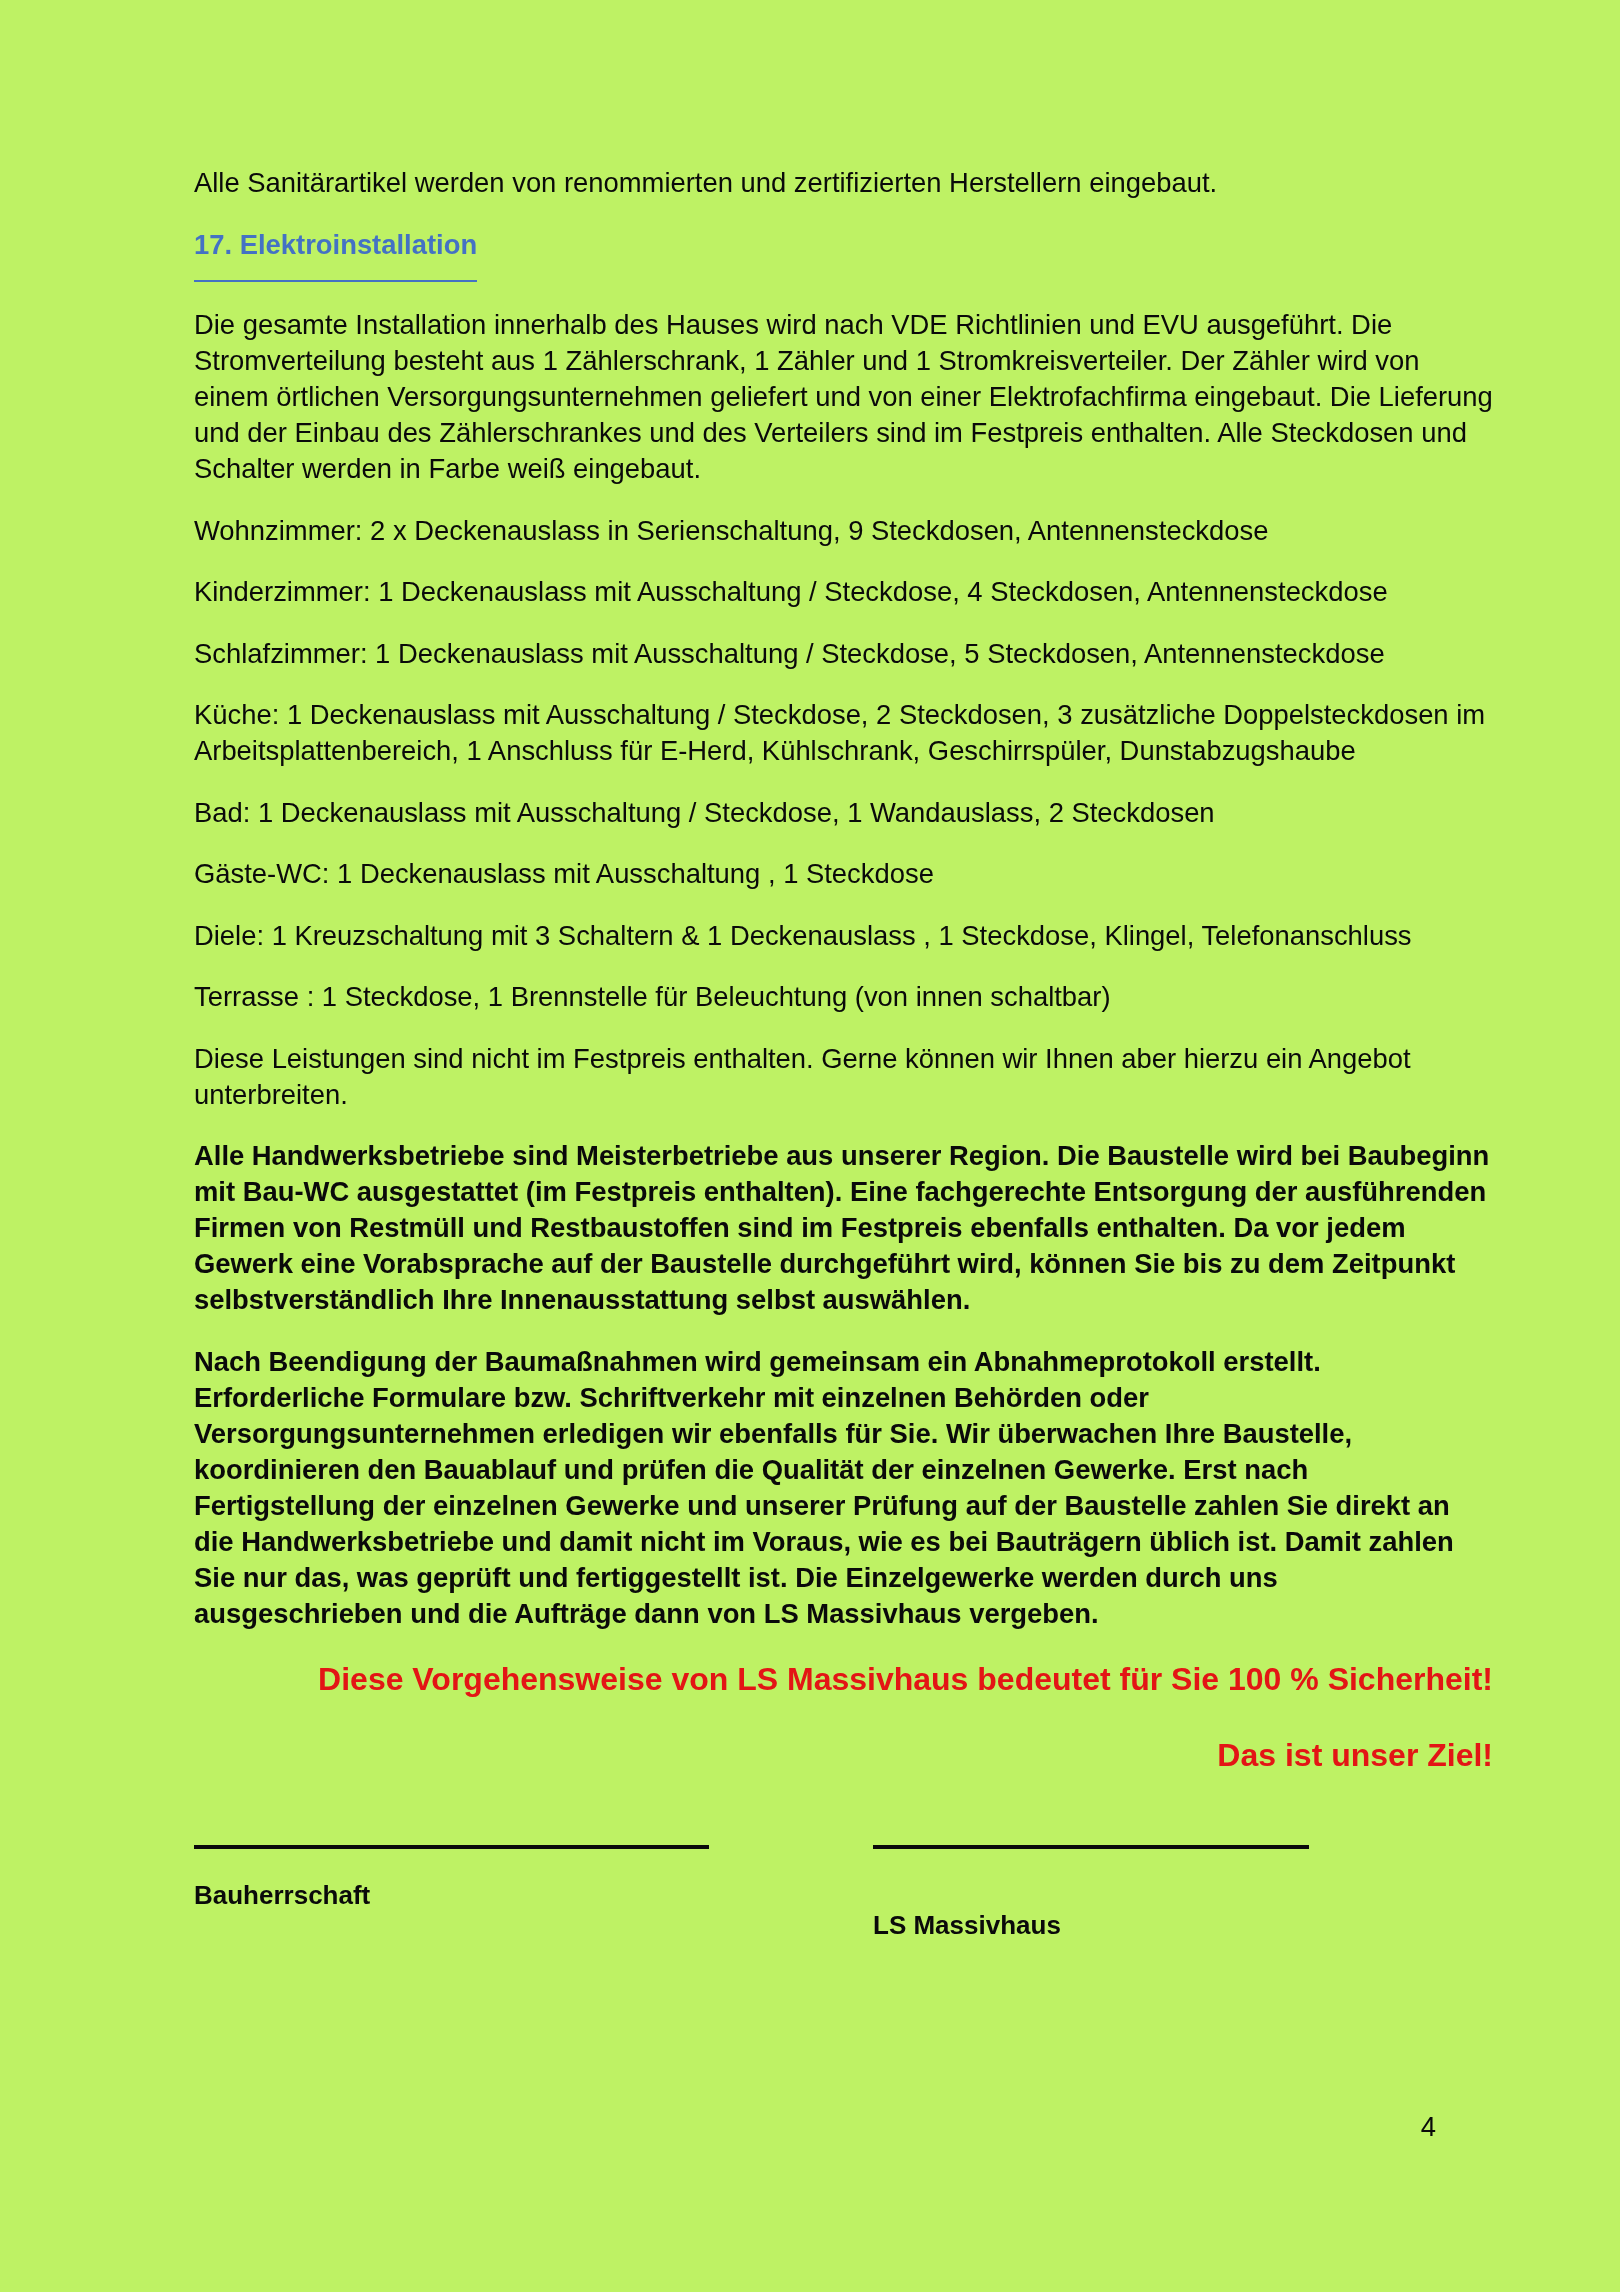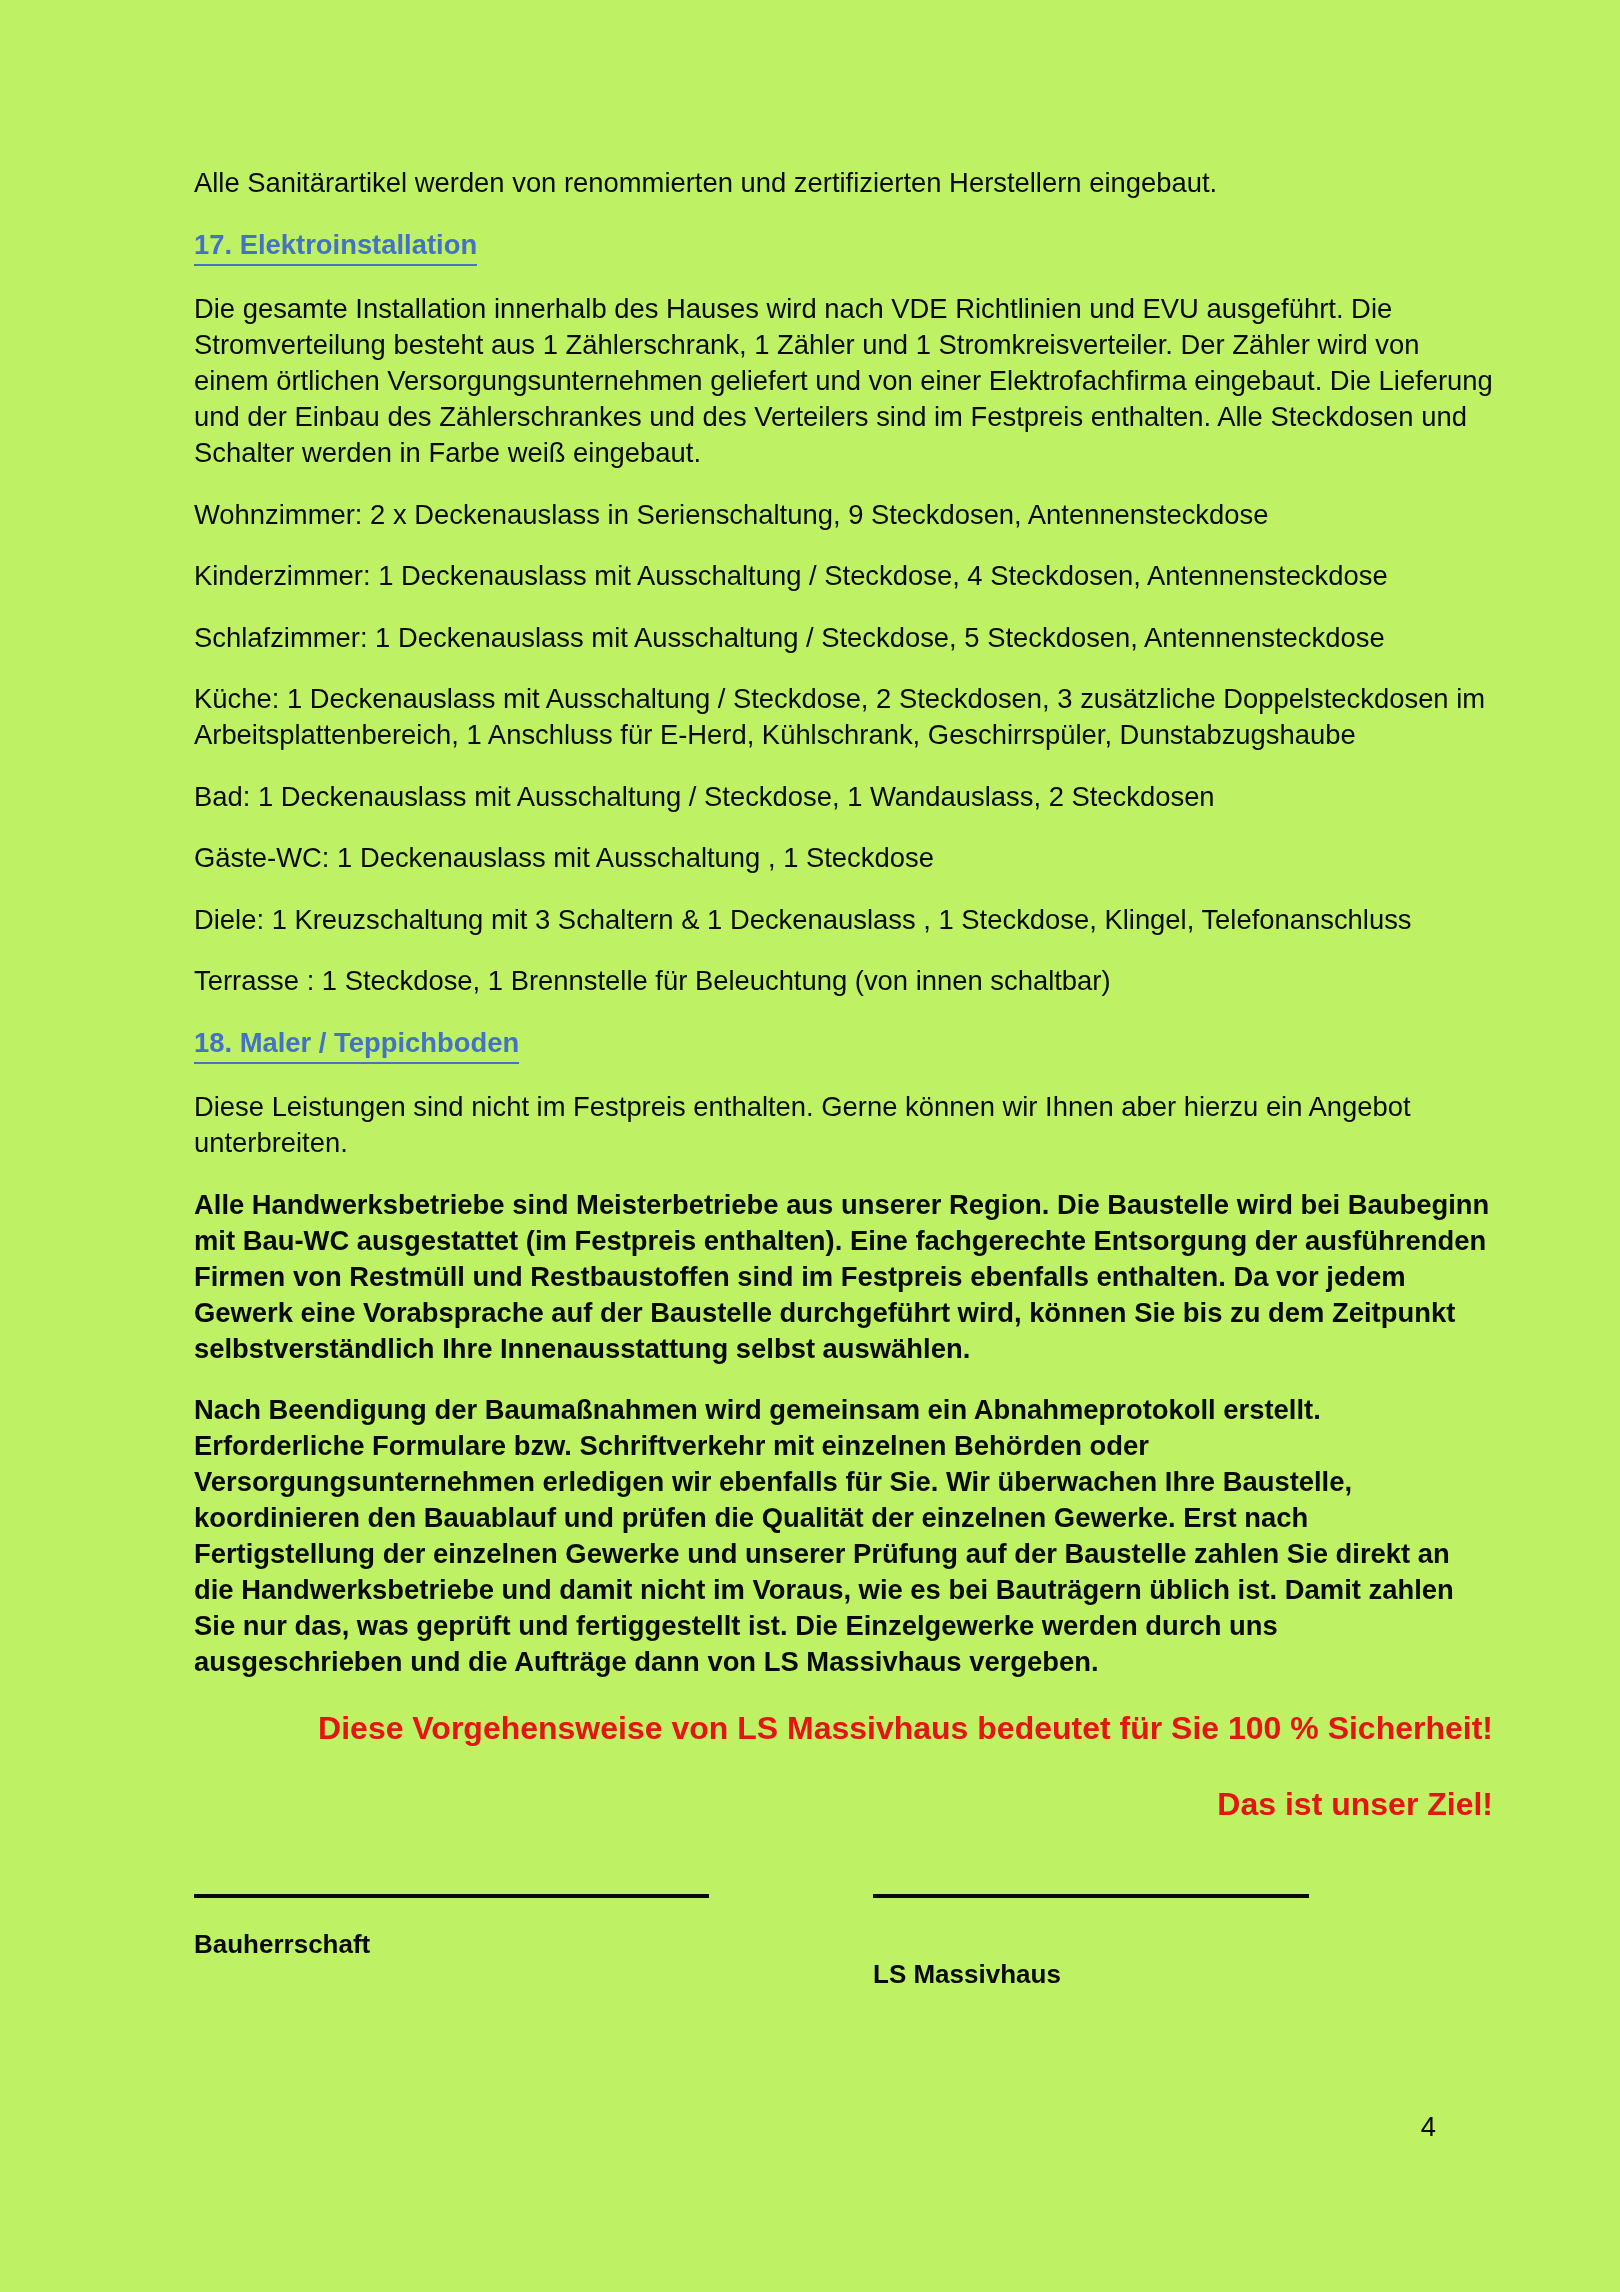--- a/index.html
+++ b/index.html
@@ -25,21 +25,21 @@
   }
   .heading {
     font-size: 27.4px;
     line-height: 36px;
     font-weight: bold;
     margin: 0 0 25.5px 0;
   }
   .heading .hl-text {
     color: #4472C4;
     display: inline-block;
-    padding-bottom: 1px;
+    padding-bottom: 17px;
     border-bottom: 2.9px solid #4472C4;
   }
   .bold-para {
     font-weight: bold;
   }
   .red-para {
     color: #E31515;
     font-weight: bold;
     font-size: 32px;
     line-height: 45px;
@@ -90,21 +90,20 @@
 
   <p class="para">Wohnzimmer: 2 x  Deckenauslass in Serienschaltung, 9 Steckdosen, Antennensteckdose</p>
   <p class="para">Kinderzimmer: 1 Deckenauslass mit Ausschaltung / Steckdose, 4 Steckdosen, Antennensteckdose</p>
   <p class="para">Schlafzimmer: 1 Deckenauslass mit Ausschaltung / Steckdose, 5 Steckdosen, Antennensteckdose</p>
   <p class="para">Küche: 1 Deckenauslass mit Ausschaltung / Steckdose, 2 Steckdosen, 3 zusätzliche Doppelsteckdosen im Arbeitsplattenbereich, 1 Anschluss für E-Herd, Kühlschrank, Geschirrspüler, Dunstabzugshaube</p>
   <p class="para">Bad: 1 Deckenauslass mit Ausschaltung / Steckdose, 1 Wandauslass, 2 Steckdosen</p>
   <p class="para">Gäste-WC: 1 Deckenauslass mit Ausschaltung , 1 Steckdose</p>
   <p class="para">Diele: 1 Kreuzschaltung mit 3 Schaltern &amp; 1 Deckenauslass , 1 Steckdose, Klingel, Telefonanschluss</p>
   <p class="para">Terrasse : 1 Steckdose, 1 Brennstelle für Beleuchtung (von innen schaltbar)</p>
 
-  <h2 class="heading"><span class="hl-text">18. Maler / Teppichboden</span></h2>
 
   <p class="para">Diese Leistungen sind nicht im Festpreis enthalten. Gerne können wir Ihnen aber hierzu ein Angebot unterbreiten.</p>
 
   <p class="para bold-para">Alle Handwerksbetriebe sind Meisterbetriebe aus unserer Region. Die Baustelle wird bei Baubeginn mit Bau-WC ausgestattet (im Festpreis enthalten). Eine fachgerechte Entsorgung der ausführenden Firmen von Restmüll und Restbaustoffen sind im Festpreis ebenfalls enthalten. Da vor jedem Gewerk eine Vorabsprache auf der Baustelle durchgeführt wird, können Sie bis zu dem Zeitpunkt selbstverständlich Ihre Innenausstattung selbst auswählen.</p>
 
   <p class="para bold-para">Nach Beendigung der Baumaßnahmen wird gemeinsam ein Abnahmeprotokoll erstellt. Erforderliche Formulare bzw. Schriftverkehr mit einzelnen Behörden oder Versorgungsunternehmen erledigen wir ebenfalls für Sie. Wir überwachen Ihre Baustelle, koordinieren den Bauablauf und prüfen die Qualität der einzelnen Gewerke. Erst nach Fertigstellung der einzelnen Gewerke und unserer Prüfung auf der Baustelle zahlen Sie direkt an die Handwerksbetriebe und damit nicht im Voraus, wie es bei Bauträgern üblich ist. Damit zahlen Sie nur das, was geprüft und fertiggestellt ist. Die Einzelgewerke werden durch uns ausgeschrieben und die Aufträge dann von LS Massivhaus vergeben.</p>
 
   <p class="red-para">Diese Vorgehensweise von LS Massivhaus bedeutet für Sie 100 % Sicherheit!</p>
 
   <p class="red-para last">Das ist unser Ziel!</p>

